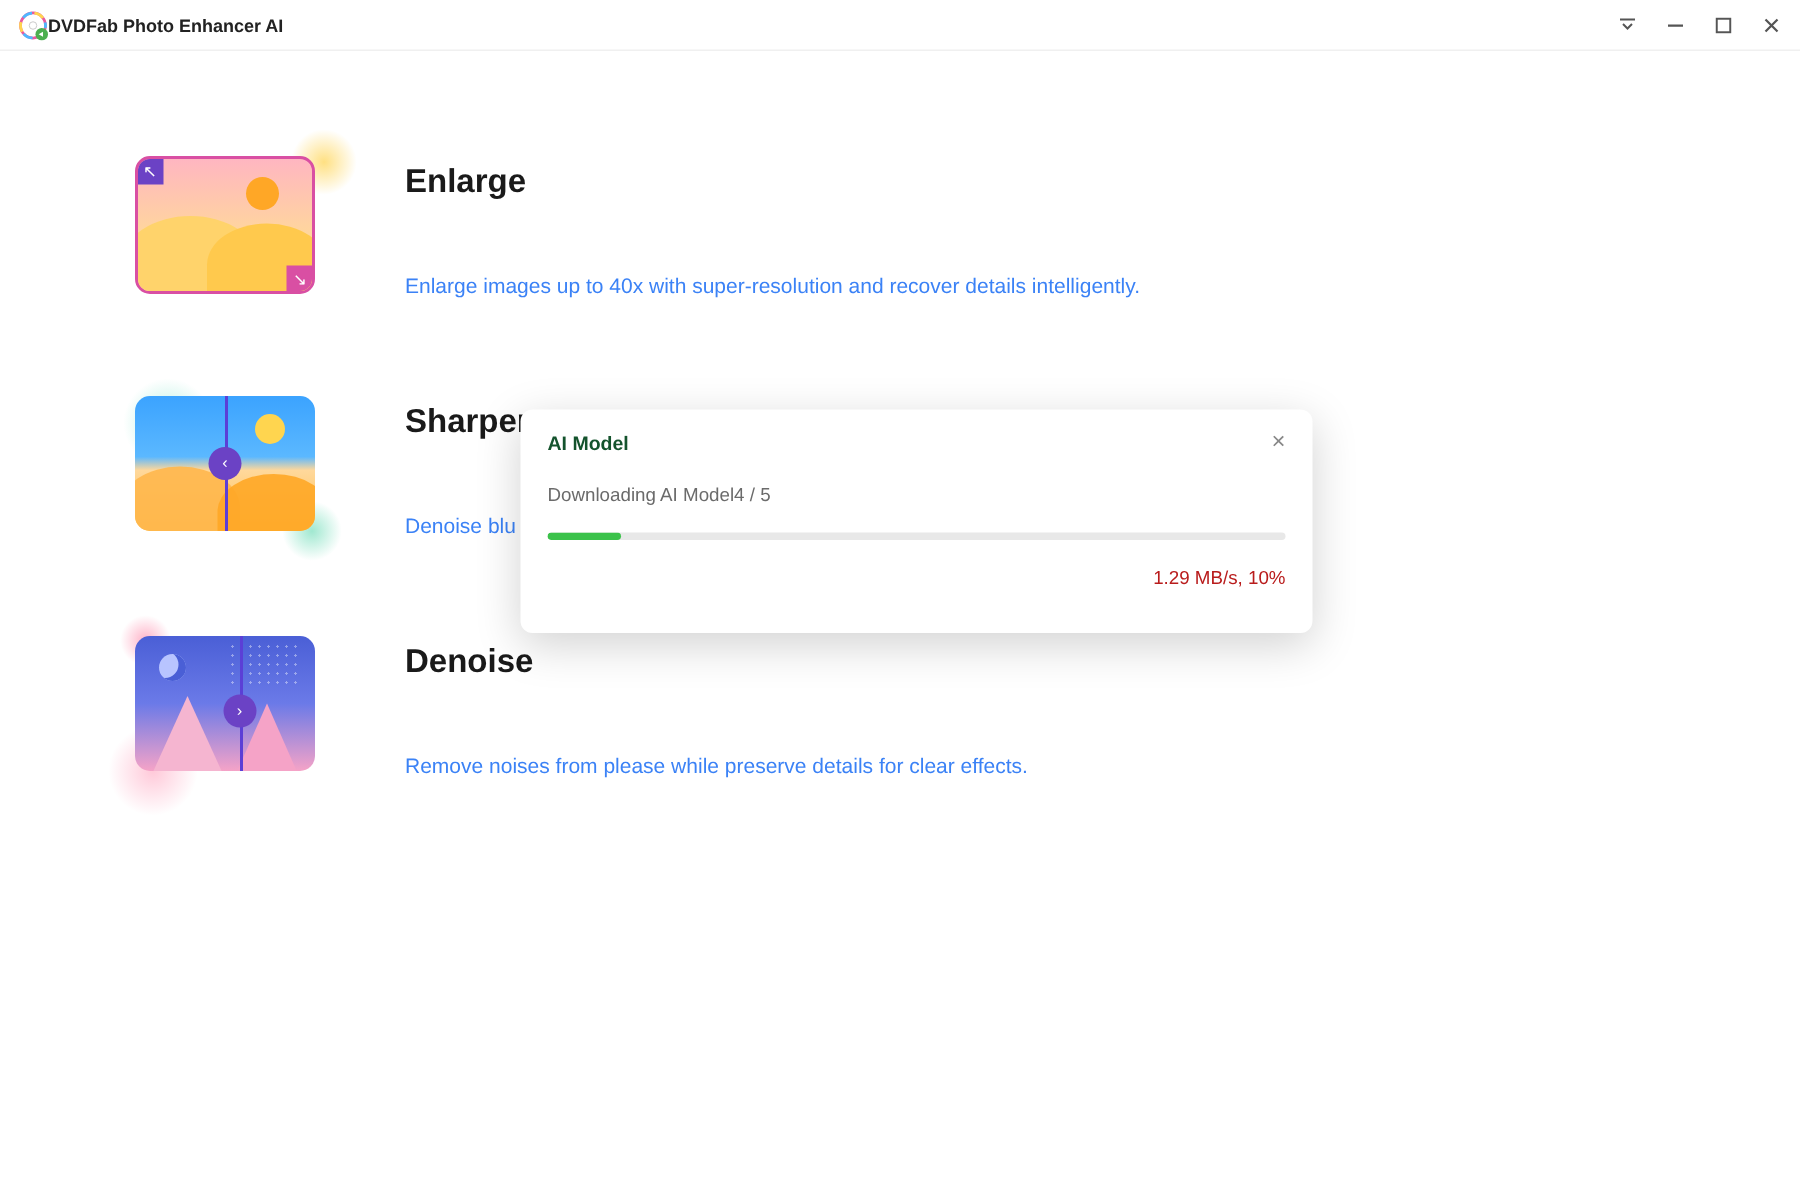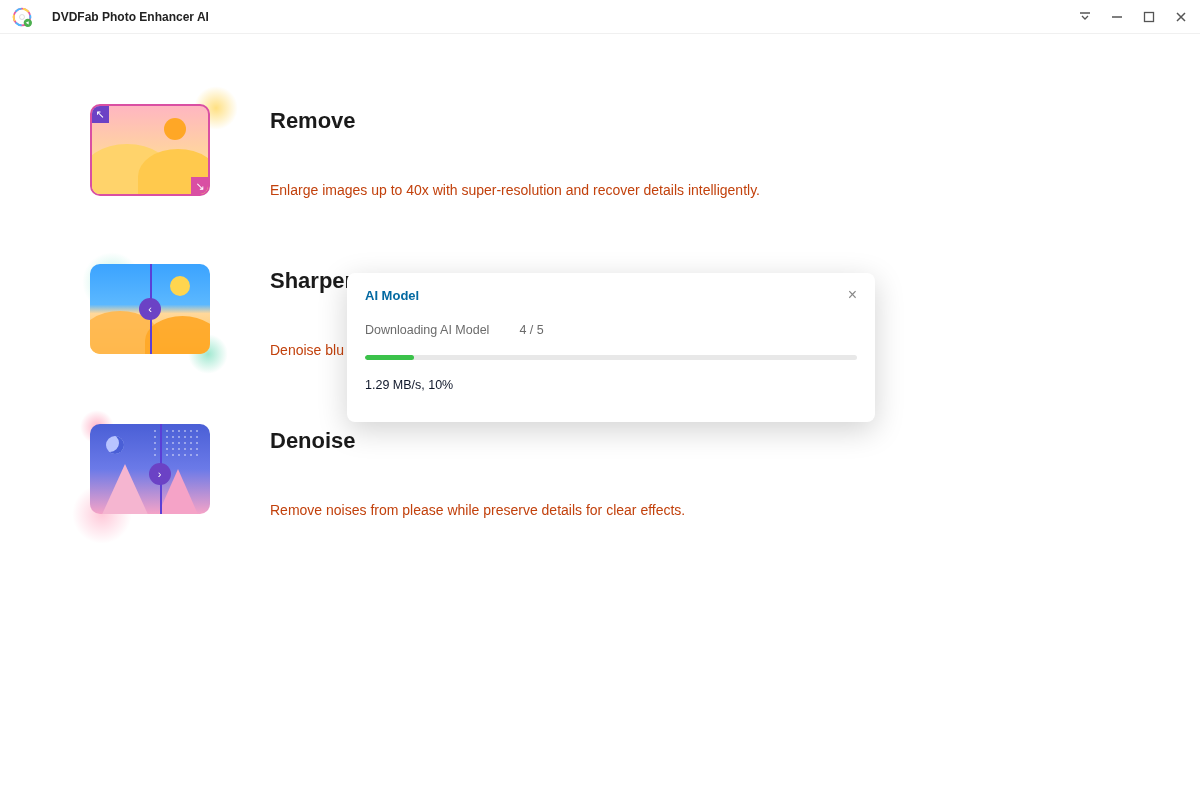--- a/index.html
+++ b/index.html
@@ -15,21 +15,21 @@
       height: 34px;
       display: flex;
       align-items: center;
       justify-content: space-between;
       padding: 0 12px;
       border-bottom: 1px solid #f0f0f0;
     }
     .titlebar-left {
       display: flex;
       align-items: center;
-      gap: 20px;
+      gap: 0;
     }
     .app-logo {
       width: 20px; height: 20px;
     }
     .app-title {
       font-size: 12px;
       font-weight: 600;
       color: #222;
     }
     .titlebar-right {
@@ -65,80 +65,80 @@
       padding-top: 4px;
     }
     .feature-title {
       font-size: 22px;
       font-weight: 600;
       color: #1a1a1a;
       margin-bottom: 48px;
     }
     .feature-desc {
       font-size: 14px;
-      color: #c2410c;
+      color: #3b82f6;
     }
     
     .modal {
       position: absolute;
       left: 347px;
       top: 273px;
       width: 528px;
       background: #fff;
       border-radius: 8px;
       box-shadow: 0 8px 30px rgba(0,0,0,0.18);
     }
     .modal-header {
       display: flex;
       justify-content: space-between;
       align-items: center;
       padding: 14px 18px 10px 18px;
     }
     .modal-title {
       font-size: 13px;
       font-weight: 700;
-      color: #0369a1;
+      color: #14532d;
     }
     .modal-close {
       color: #888;
       cursor: pointer;
       font-size: 16px;
       line-height: 1;
     }
     .modal-body {
       padding: 10px 18px 30px 18px;
     }
     .modal-msg {
       font-size: 12.5px;
       color: #6b6b6b;
       margin-bottom: 22px;
     }
     .modal-row {
       display: flex;
-      gap: 30px;
       font-size: 12.5px;
       color: #6b6b6b;
       margin-bottom: 18px;
     }
     .progress-bar {
       width: 100%;
       height: 5px;
       background: #e8e8e8;
       border-radius: 3px;
       overflow: hidden;
       margin-bottom: 18px;
     }
     .progress-fill {
       height: 100%;
       background: #3bc24a;
       border-radius: 3px;
     }
     .modal-stats {
       font-size: 12.5px;
-      color: #0f172a;
+      color: #b91c1c;
+      text-align: right;
     }
     
     .enlarge-art {
       position: relative;
       width: 120px; height: 92px;
       border: 2px solid #d94fa3;
       border-radius: 10px;
       background: linear-gradient(180deg, #ffb6c1 0%, #ffd89b 60%, #fff0b0 100%);
       overflow: hidden;
     }
@@ -228,21 +228,21 @@
       <div class="enlarge-blur"></div>
       <div class="enlarge-art">
         <div class="sun"></div>
         <div class="hill1"></div>
           <div class="hill2"></div>
         <div class="corner-tl">↖</div>
         <div class="corner-br">↘</div>
       </div>
     </div>
     <div class="feature-text">
-      <div class="feature-title">Remove</div>
+      <div class="feature-title">Enlarge</div>
       <div class="feature-desc">Enlarge images up to 40x with super-resolution and recover details intelligently.</div>
     </div>
   </div>
 
   <div class="feature-row">
     <div class="feature-icon sharpen-wrap">
       <div class="sharpen-blur1"></div>
         <div class="sharpen-blur2"></div>
       <div class="sharpen-art">
         <div class="sun"></div>

